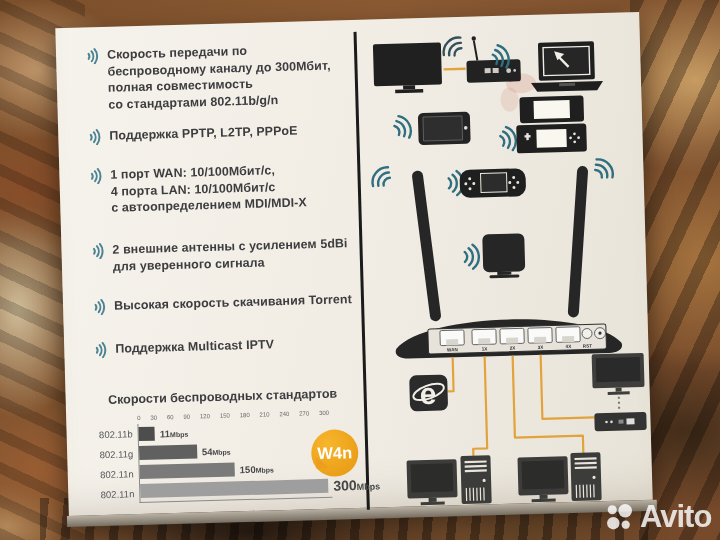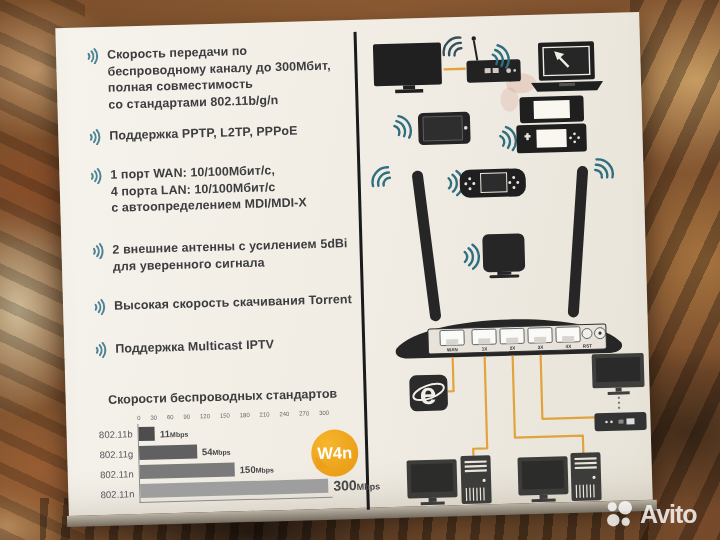--- a/index.html
+++ b/index.html
@@ -64,21 +64,21 @@
     background:radial-gradient(circle at 35% 30%,#f6b62c,#e89612);
     color:#fff;font-weight:700;font-size:16.5px;display:flex;align-items:center;justify-content:center;}
   .badge::before{content:"";position:absolute;left:-4px;bottom:-1px;width:0;height:0;
     border:9px solid transparent;border-top-color:#ec9f1c;transform:rotate(40deg);}
 
   
   .diagram{position:absolute;left:302px;top:8px;}
 
   
   .watermark{position:absolute;left:604px;top:499px;display:flex;align-items:center;gap:5px;
-    color:rgba(255,255,255,.82);font-weight:700;font-size:25px;letter-spacing:-1px;}
+    color:rgba(255,255,255,.82);font-weight:700;font-size:31px;letter-spacing:-1px;}
 </style>
 </head>
 <body>
 
 <div class="scene">
   <div class="carpet"></div>
   <div class="stripes-left"></div>
   <div class="stripes-right"></div>
   <div class="stripes-bottom"></div>
 

